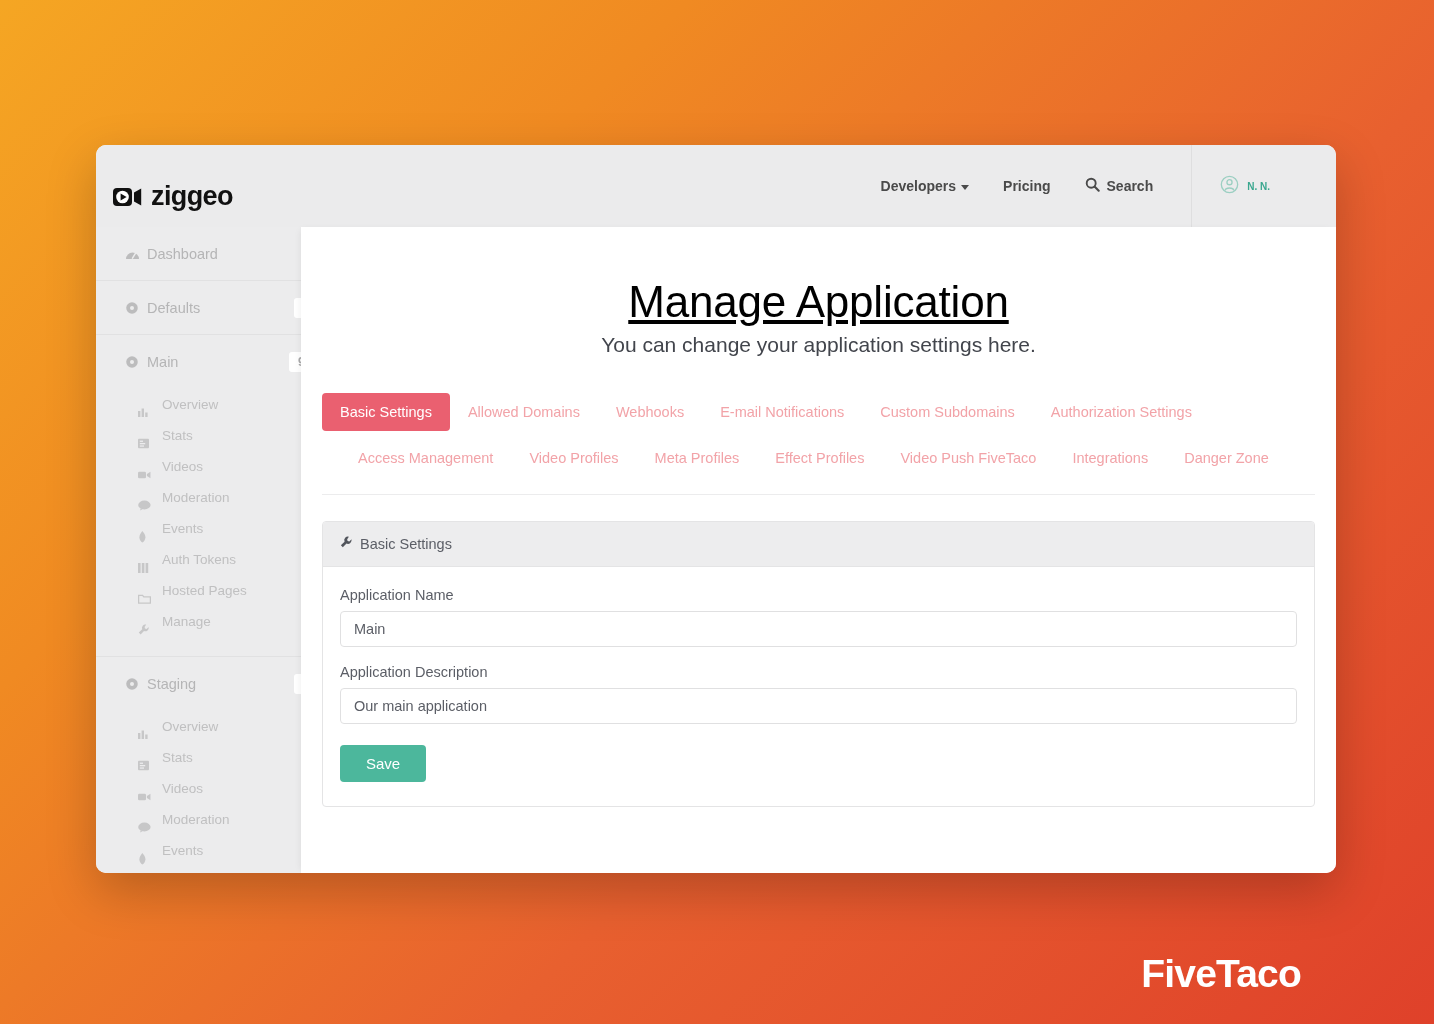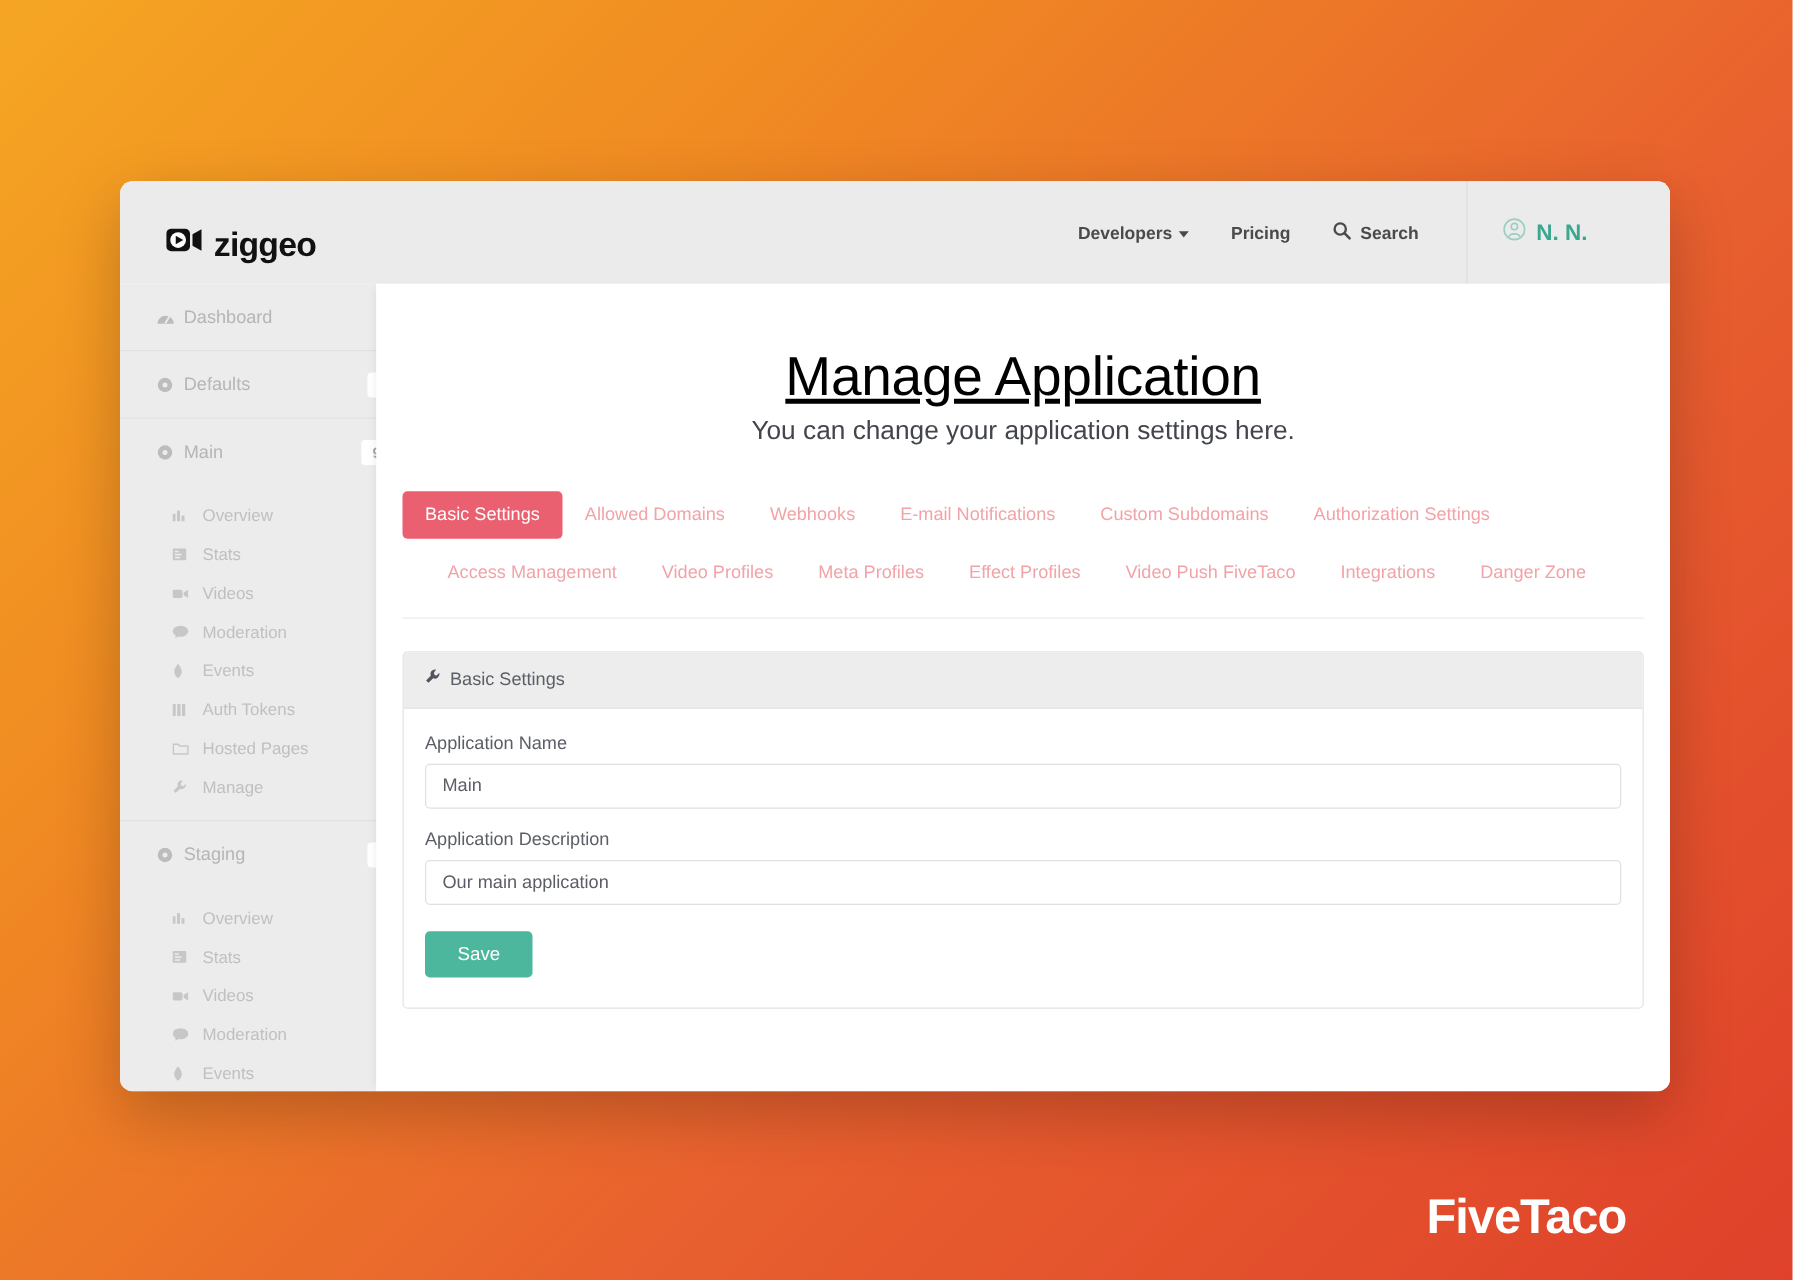--- a/index.html
+++ b/index.html
@@ -36,22 +36,22 @@
     height: 82px;
     background: #ebebec;
     display: flex;
     align-items: center;
     flex: 0 0 82px;
     position: relative;
   }
 
   .brand {
     display: flex;
-    align-items: flex-start;
-    padding-left: 37px;
+    align-items: flex-end;
+    padding-left: 17px;
     gap: 7px;
     width: 205px;
     margin-top: 21px;
   }
   .brand-icon { display: block; }
   .brand-name {
     font-size: 27px;
     font-weight: bold;
     color: #111111;
     letter-spacing: -0.6px;
@@ -88,21 +88,21 @@
   .user-area {
     display: flex;
     align-items: center;
     gap: 8px;
     border-left: 1px solid #dededf;
     height: 100%;
     padding: 0 44px 0 28px;
     margin-left: 4px;
   }
   .user-name {
-    font-size: 18px;
+    font-size: 10px;
     font-weight: bold;
     color: #3aa78f;
     white-space: nowrap;
   }
 
   
   .app-body {
     flex: 1;
     display: flex;
     min-height: 0;
@@ -153,21 +153,20 @@
     border-radius: 3px;
     padding: 4px 9px;
     min-width: 33px;
     text-align: center;
     line-height: 1;
   }
 
   .subnav-item {
     height: 31px;
     display: flex;
-    align-items: center;
     padding-left: 42px;
     cursor: pointer;
   }
   .subnav-item .ico {
     width: 16px;
     flex: 0 0 16px;
     display: flex;
     align-items: center;
     color: #c2c2c3;
   }

